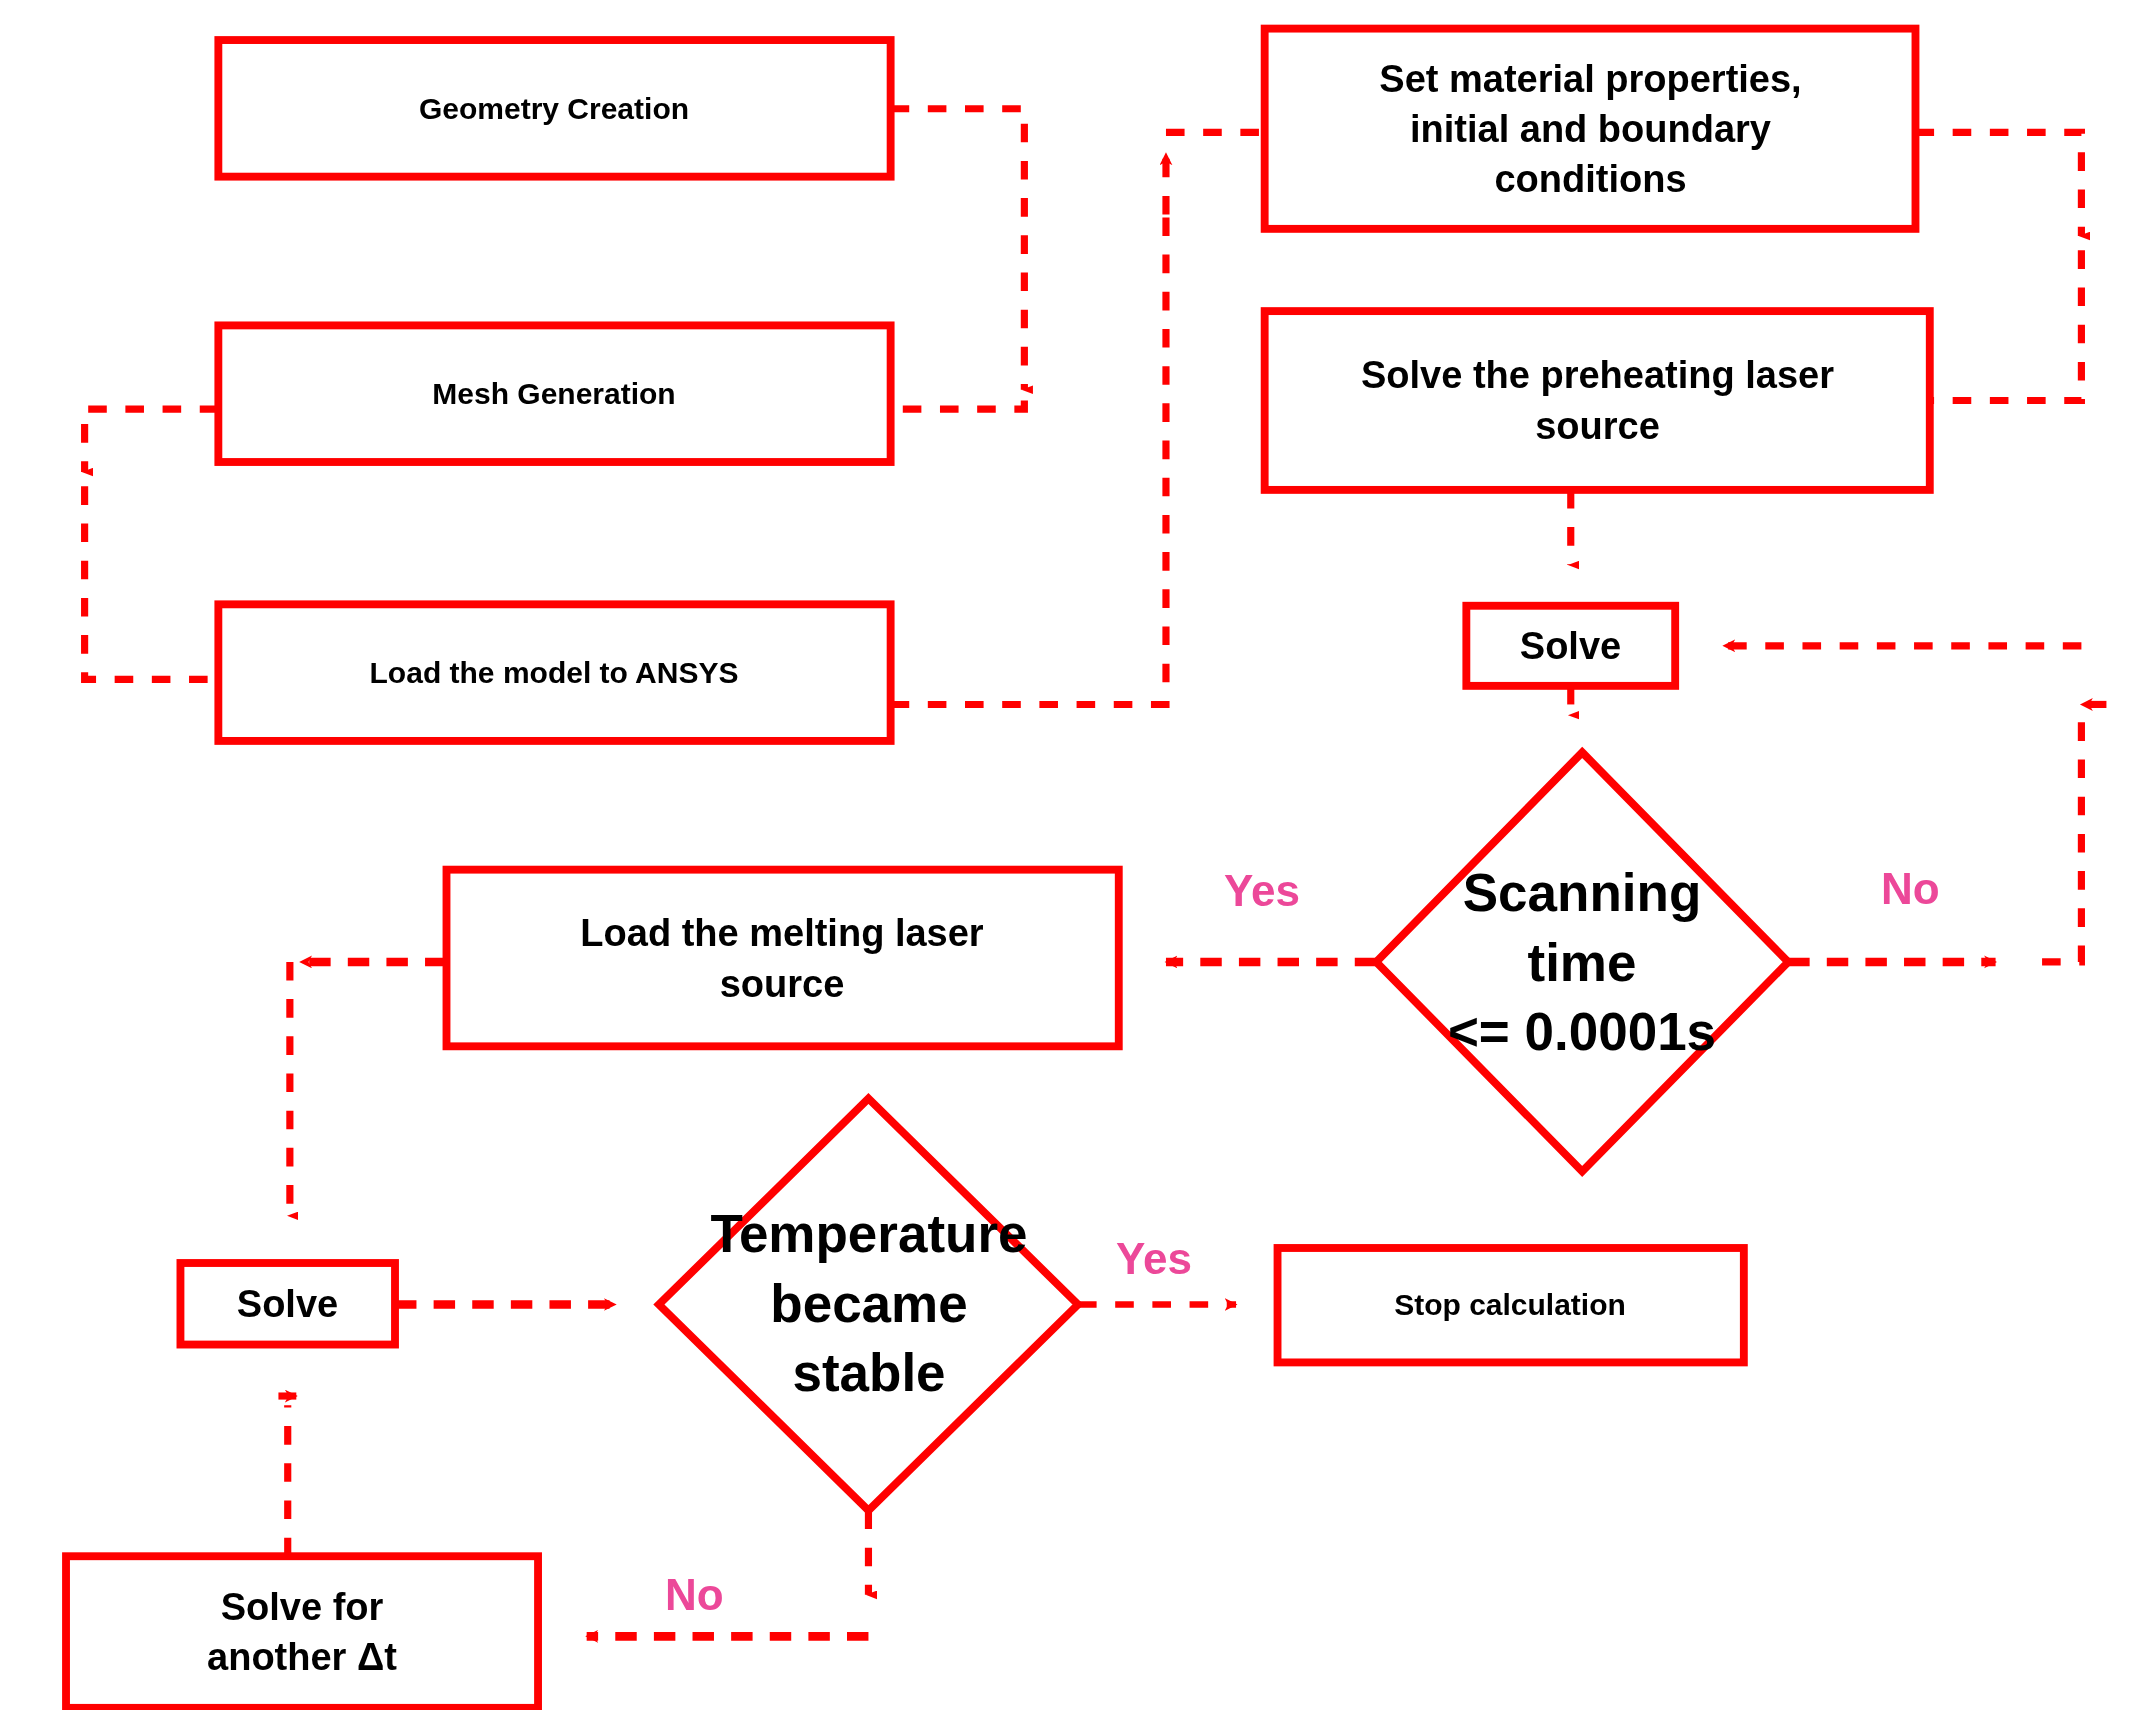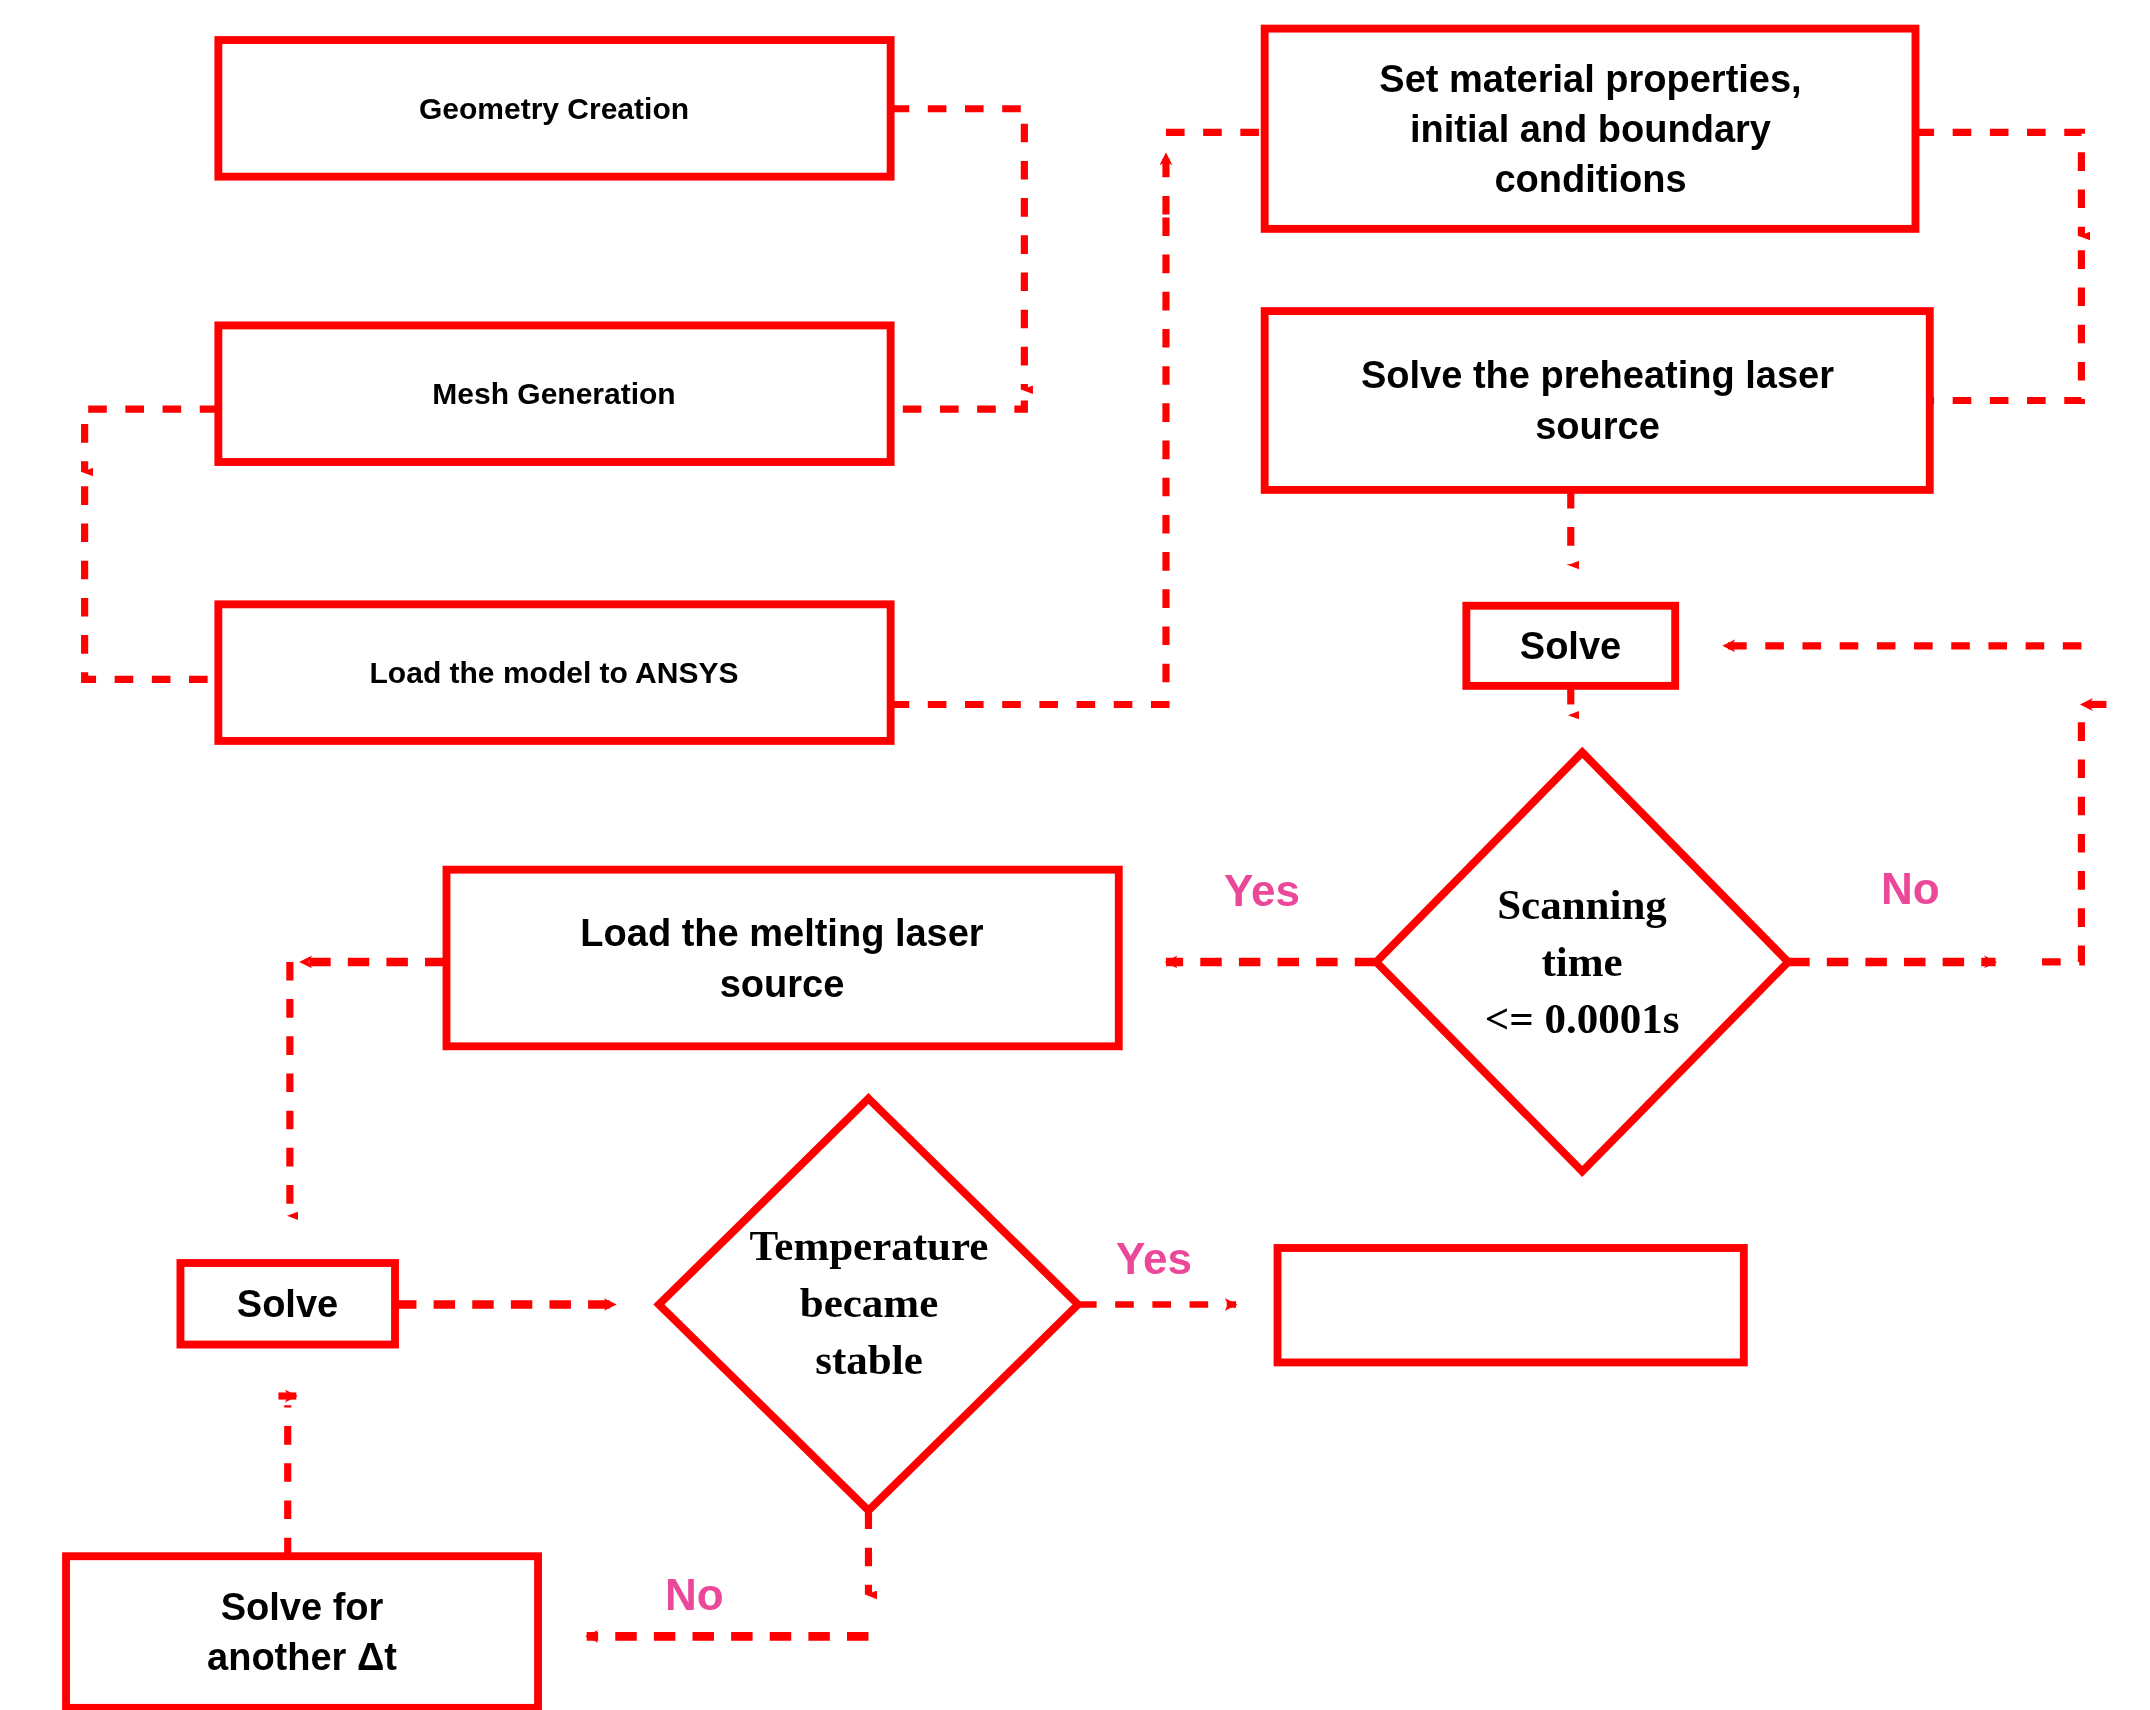--- a/index.html
+++ b/index.html
@@ -43,21 +43,21 @@
     color: #ec4899;
     font-weight: bold;
     font-family: "Liberation Sans", sans-serif;
     font-size: 44px;
     line-height: 1;
     pointer-events: none;
     white-space: nowrap;
   }
   .fs-big   { font-size: 30px; }
   .fs-med   { font-size: 38px; }
-  .fs-small { font-size: 43px; font-family: Liberation Serif, serif; }
+  .fs-small { font-size: 53px; }
 </style>
 </head>
 <body>
 
 <div id="canvas-wrap">
 
   <svg id="flow-svg" viewBox="0 0 3007 2391">
     <defs>
       <marker id="arrowDown" markerWidth="30" markerHeight="30" refX="6" refY="12" orient="auto" markerUnits="userSpaceOnUse">
         <path d="M0,0 L12,0 L6,16 Z" fill="#FF0000"></path>
@@ -150,20 +150,21 @@
 
   <div class="node-label fs-med" style="left:453px; top:870px; width:658px; height:177px;">Load the melting laser
 source</div>
 
   <div class="node-label fs-med" style="left:180px; top:1263px; width:215px; height:82px;">Solve</div>
 
   <div class="node-label fs-small" style="left:683px; top:1196px; width:372px; height:215px;">Temperature
 became
 stable</div>
 
+  <div class="node-label fs-big" style="left:1277px; top:1248px; width:466px; height:114px;">Stop calculation</div>
 
   <div class="node-label fs-med" style="left:66px; top:1556px; width:472px; height:152px;">Solve for
 another Δt</div>
 
   <div class="edge-label" style="left:1224px; top:869px;">Yes</div>
 
   <div class="edge-label" style="left:1881px; top:867px;">No</div>
 
   <div class="edge-label" style="left:1116px; top:1237px;">Yes</div>
 

